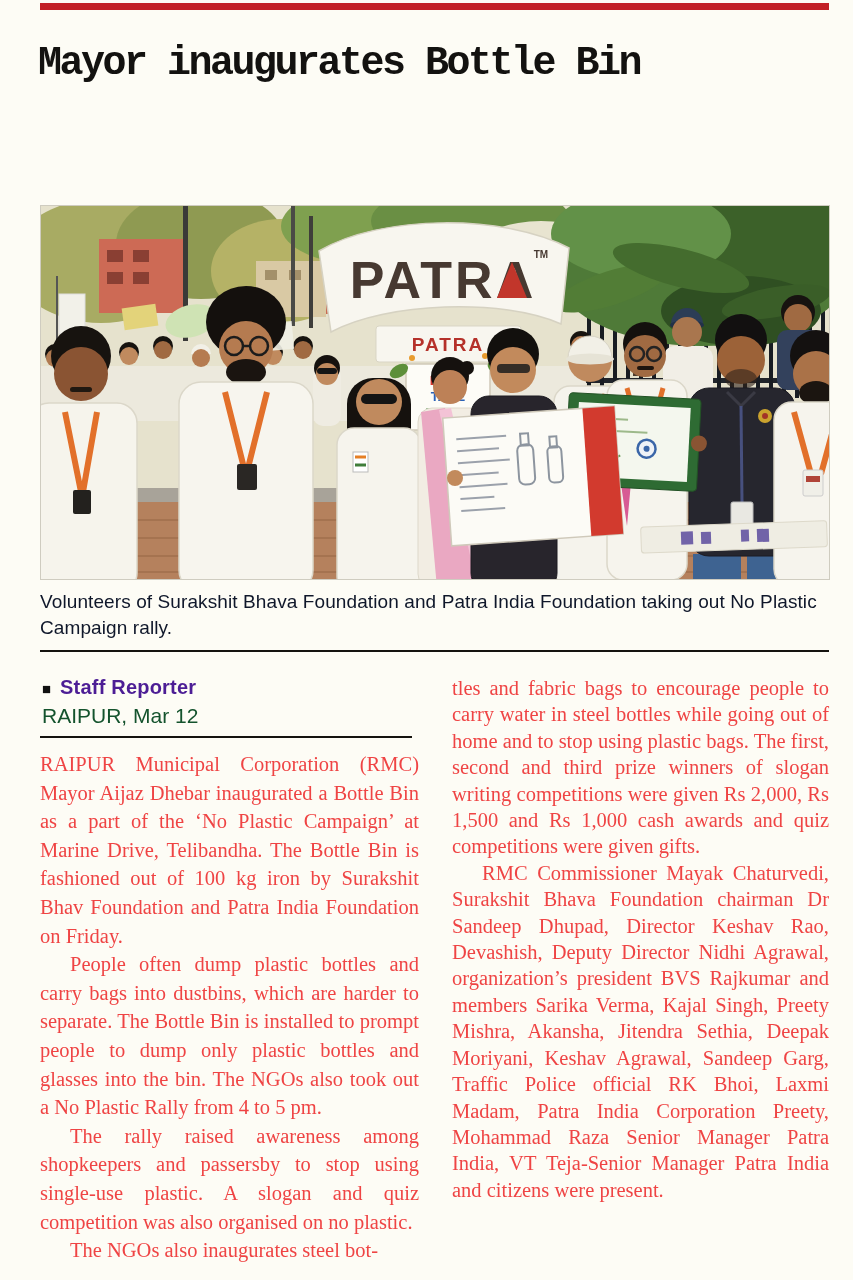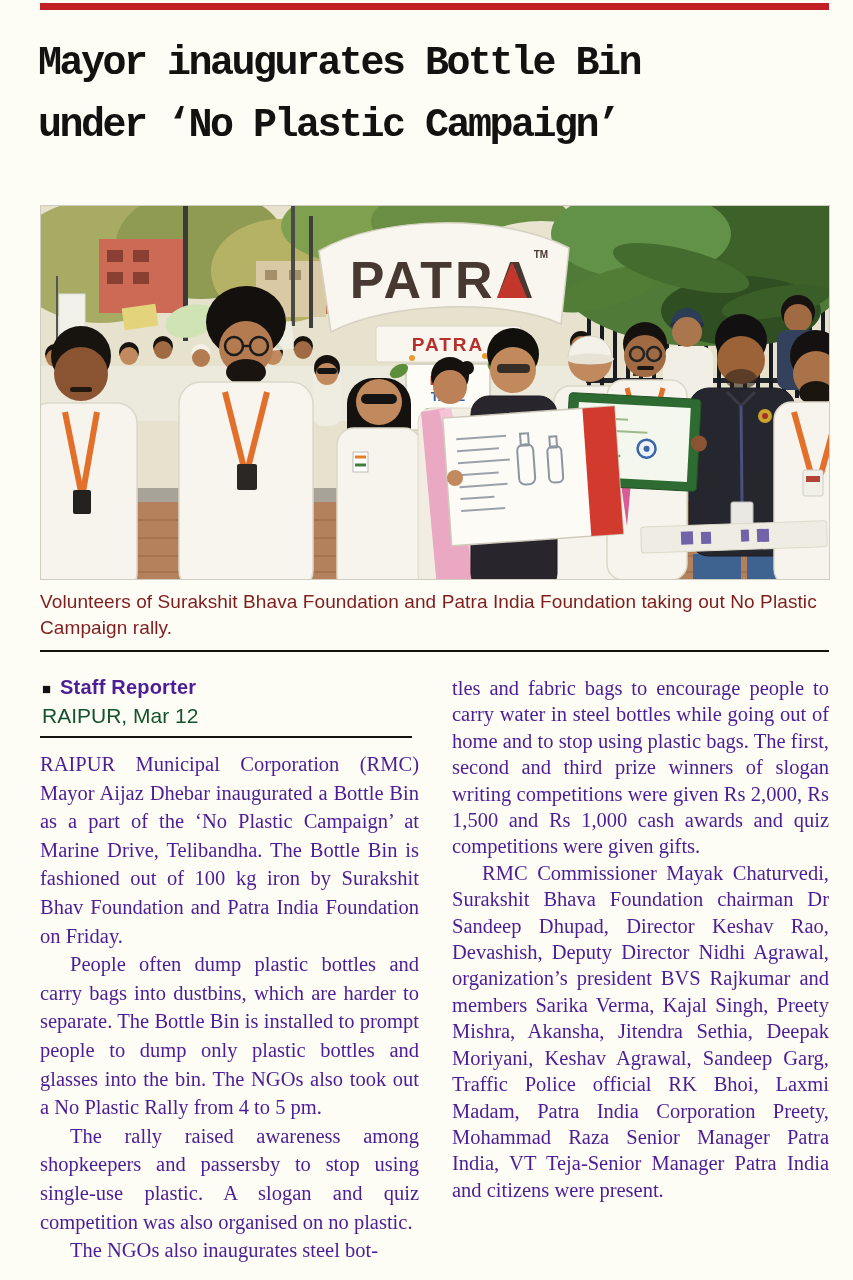--- a/index.html
+++ b/index.html
@@ -5,45 +5,44 @@
   html,body{margin:0;padding:0;background:#e9e7e0;}
   .page{position:relative;width:853px;height:1280px;margin:0 auto;background:#fdfcf5;
         font-family:"Liberation Sans",sans-serif;overflow:hidden;}
   .topbar{position:absolute;left:40px;top:3px;width:789px;height:7px;background:#c22026;}
   .headline{position:absolute;left:38px;top:33px;width:805px;color:#131210;
         font-weight:bold;font-size:40px;line-height:62px;letter-spacing:-2.5px;
         font-family:Liberation Mono, monospace;white-space:nowrap;}
   .photo{position:absolute;left:40px;top:205px;width:790px;height:375px;
         border:1px solid #cfccc0;box-sizing:border-box;overflow:hidden;background:#e6e2cd;}
   .caption{position:absolute;left:40px;top:589px;width:785px;font-size:19px;line-height:26px;
-        color:#7f1d1d;letter-spacing:0.1px;}
+        color:#0f172a;letter-spacing:0.1px;}
   .caption-rule{position:absolute;left:40px;top:650px;width:789px;height:2px;background:#15130f;}
   .byline{position:absolute;left:42px;top:676px;white-space:nowrap;}
   .byline .marker{font-size:15px;color:#111;margin-right:9px;}
   .byline .name{font-size:20px;font-weight:bold;color:#4c1d95;letter-spacing:0.2px;}
   .dateline{position:absolute;left:42px;top:704px;font-family:Liberation Sans, sans-serif;
         font-size:21px;color:#14532d;text-align:right;}
   .byline-rule{position:absolute;left:40px;top:736px;width:372px;height:2px;background:#15130f;}
-  .col{position:absolute;font-family:"Liberation Serif",serif;color:#4c1d95;
+  .col{position:absolute;font-family:"Liberation Serif",serif;color:#ef4444;
         text-align:justify;}
   .col p{margin:0;}
   .col p.indent{text-indent:30px;}
   .col-left{left:40px;top:750px;width:379px;font-size:20.5px;line-height:28.6px;}
   .col-right{left:452px;top:675px;width:377px;font-size:20.5px;line-height:26.4px;}
 </style>
 </head>
 <body>
 
 <div class="page">
 
   <div class="topbar"></div>
 
   <div class="headline">
     <div>Mayor inaugurates Bottle Bin</div>
-    <div>under ‘No Plastic Campaign’</div>
   </div>
 
   <div class="photo">
     <svg width="790" height="377" viewBox="0 0 790 377" xmlns="http://www.w3.org/2000/svg">
 
       <rect x="0" y="0" width="790" height="230" fill="#e6e2cd"></rect>
 
       <g>
         <ellipse cx="60" cy="55" rx="90" ry="62" fill="#a8ab63"></ellipse>
         <ellipse cx="160" cy="38" rx="85" ry="55" fill="#8f9a52"></ellipse>

